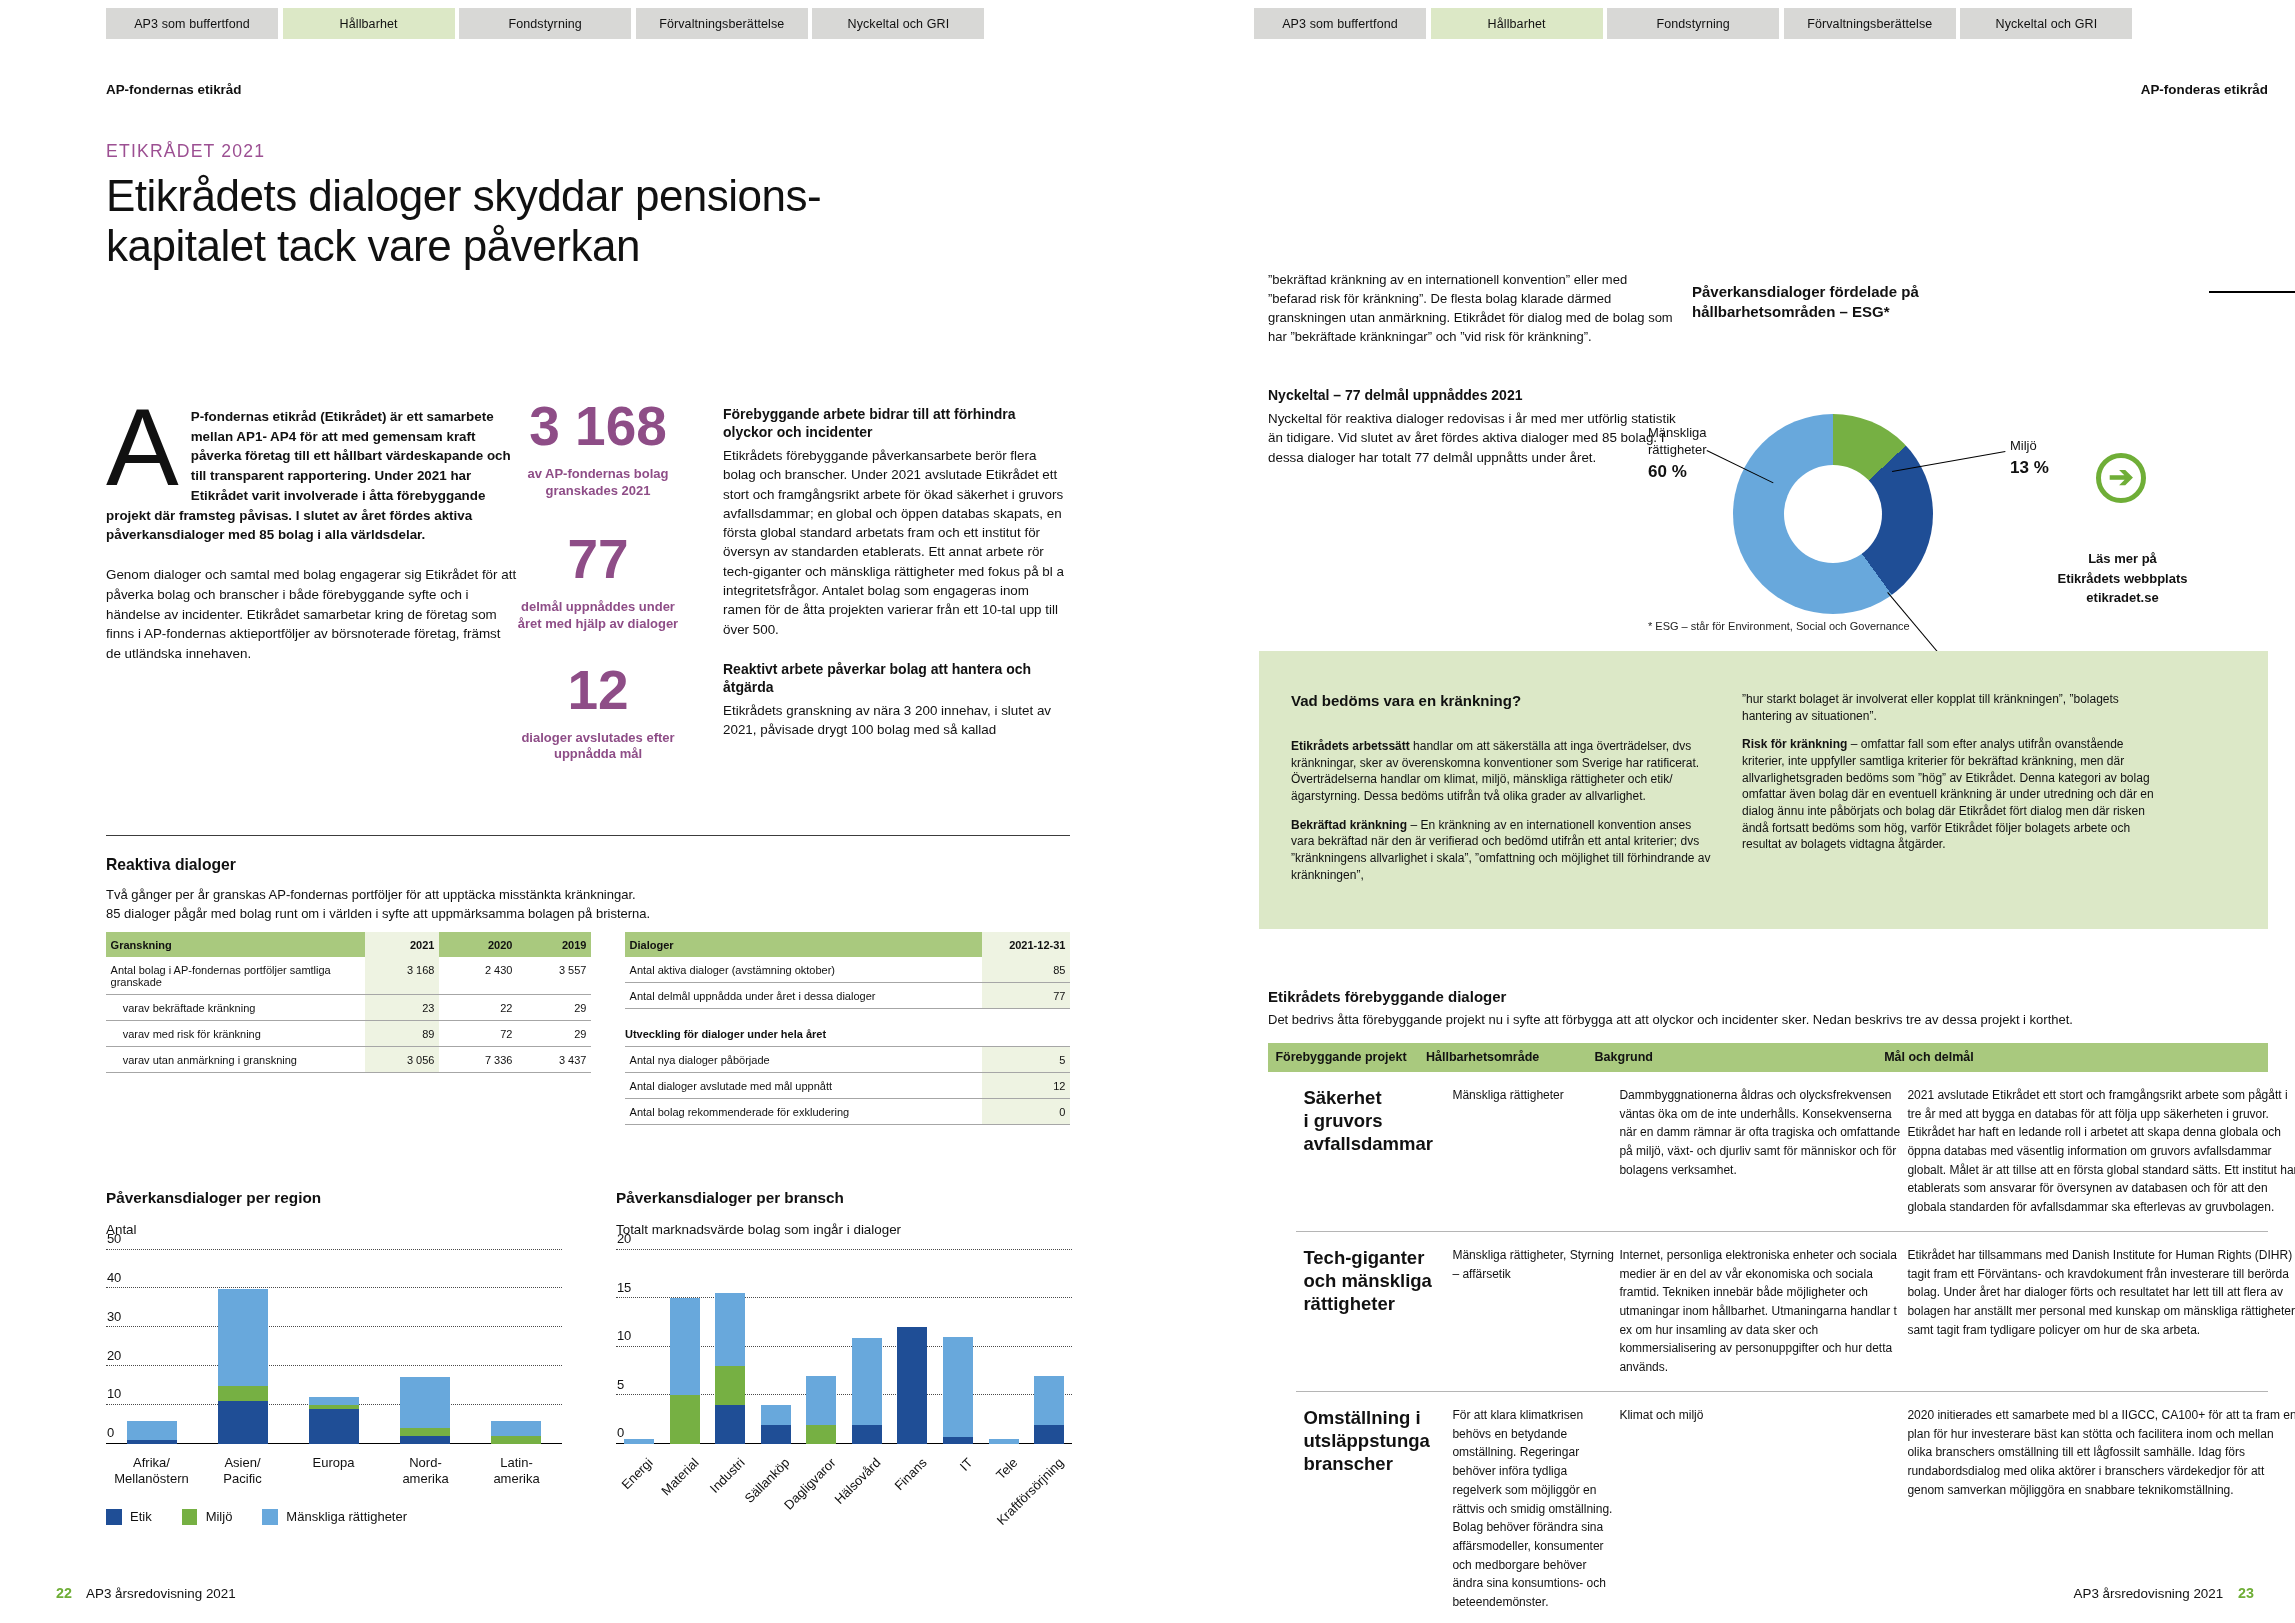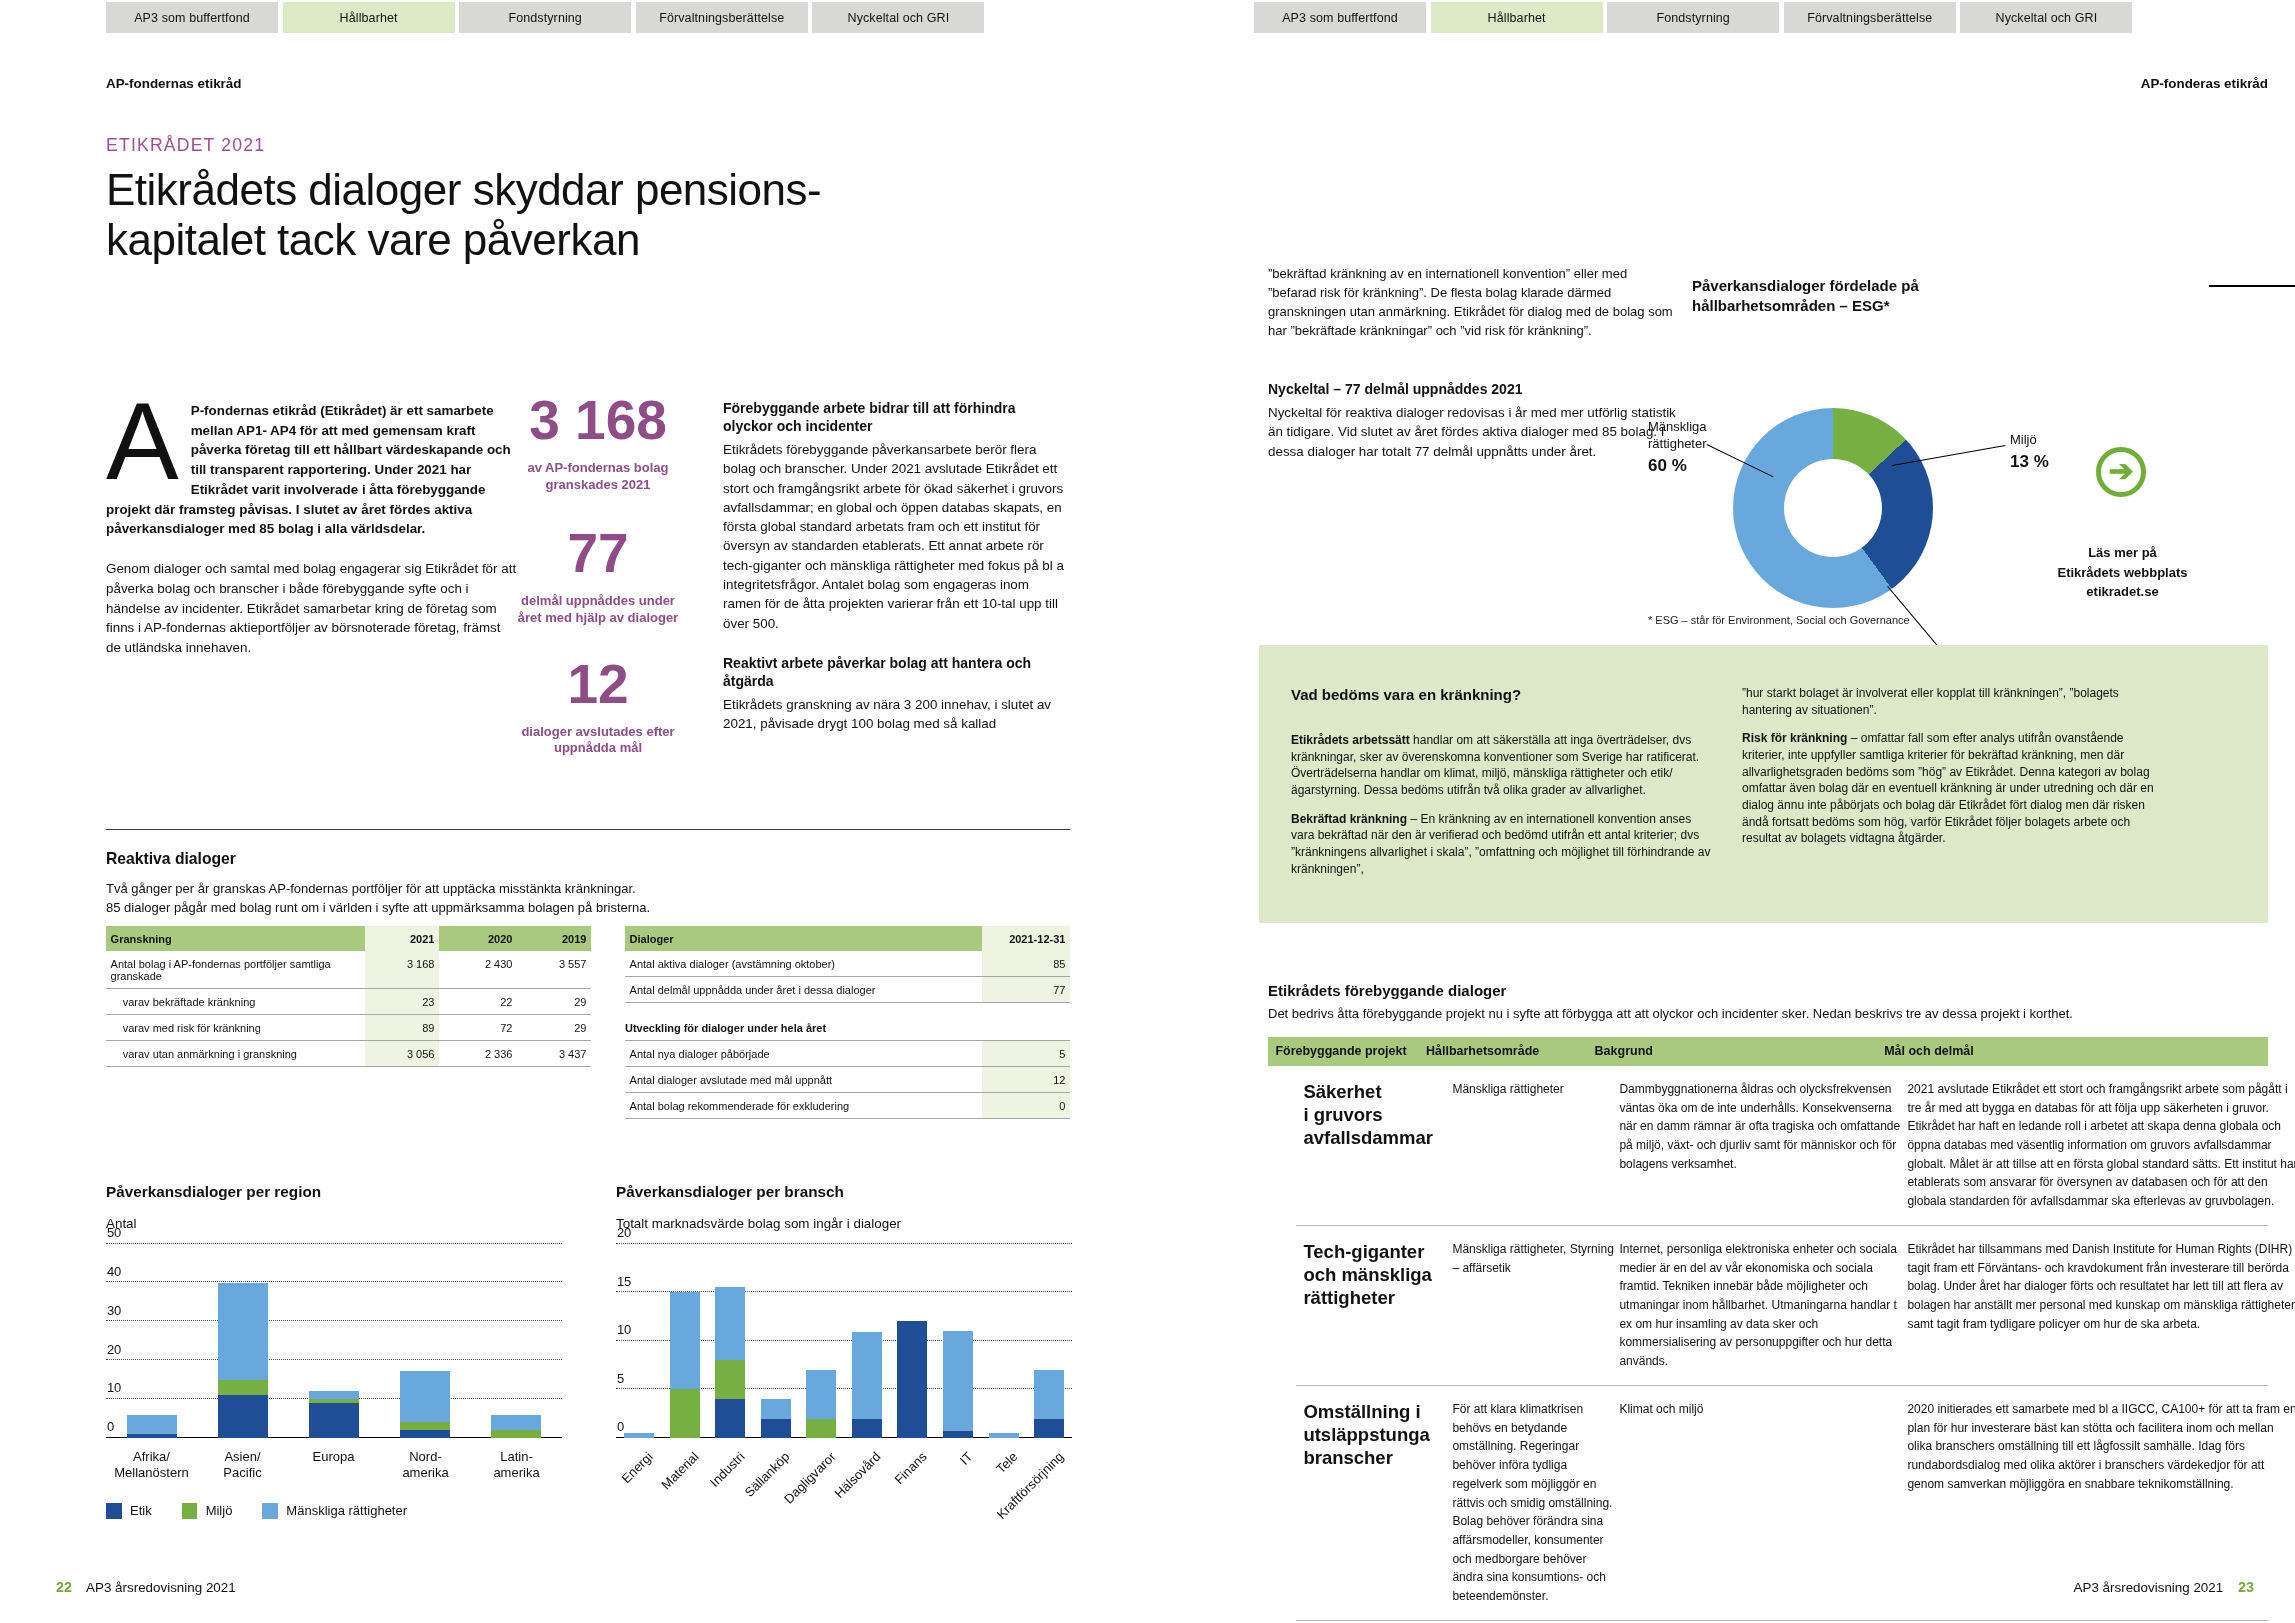--- a/index.html
+++ b/index.html
@@ -1,18 +1,18 @@
 <!DOCTYPE html>
 <html style="font-size:7.4px"><head>
 <meta charset="utf-8">
 <style>
   html,body{margin:0;padding:0;width:2295px;height:1623px;background:#ffffff;
     font-family:"Liberation Sans",sans-serif;color:#111;}
   .spread{position:relative;width:2295px;height:1623px;overflow:hidden;background:#fff;}
-  .page{position:absolute;top:2px;width:1148px;height:1155px;}
+  .page{position:absolute;top:8px;width:1148px;height:1155px;}
   #page-left{left:0;} #page-right{left:1148px;}
 
   
   .tabs{position:absolute;left:106px;top:0;display:flex;gap:4.6px;}
   .tab{width:172px;height:31px;background:#d8d8d6;display:flex;align-items:center;justify-content:center;
        font-size:12.5px;letter-spacing:0.1px;}
   .tab.active{background:#dce8c6;}
 
   .kicker{position:absolute;top:74px;font-size:13.4px;font-weight:700;}
   .eyebrow{position:absolute;left:106px;top:133px;font-size:17.6px;letter-spacing:1.2px;color:#9c4f92;}
@@ -193,21 +193,21 @@
         </tr>
         <tr>
           <td class="ind">varav med risk för kränkning</td>
           <td class="num hl">89</td>
           <td class="num">72</td>
           <td class="num">29</td>
         </tr>
         <tr>
           <td class="ind">varav utan anmärkning i granskning</td>
           <td class="num hl">3 056</td>
-          <td class="num">2 336</td>
+          <td class="num">7 336</td>
           <td class="num">3 437</td>
         </tr>
       </tbody>
     </table>
 
     <table class="dt" id="table2">
       <colgroup>
           <col style="width:357px">
           <col style="width:88px">
         </colgroup>

